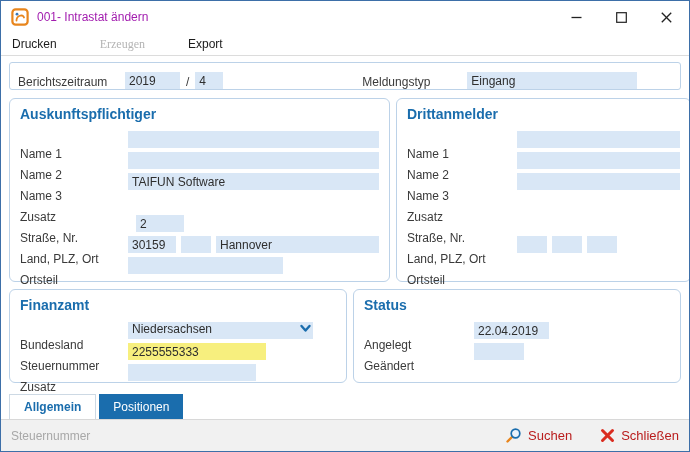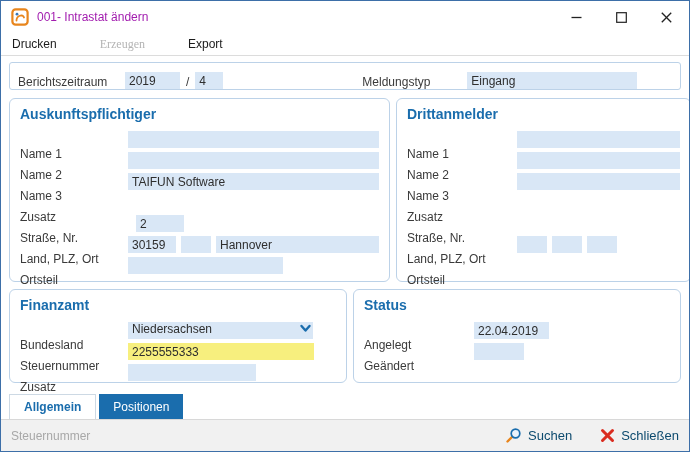--- a/index.html
+++ b/index.html
@@ -44,41 +44,41 @@
   .g-right { flex: 1; }
   .group-title { font-size: 14px; font-weight: bold; color: #1a6dad; margin: 1px 0 7px; }
 
   .row { display: flex; align-items: center; height: 21px; }
   .row .lbl { flex: 0 0 108px; margin-top: 28px; }
   .g-right .row .lbl { flex-basis: 110px; }
   .grow { flex: 1 1 0; }
 
   .w28{width:28px}.w30{width:30px}.w48{width:48px}.w50{width:50px}.w55{width:55px}
   .w75{width:75px}.w128{width:128px}.w145{width:170px}
-  .w152{width:152px}.w155{width:155px}.w170{width:186px}
+  .w152{width:152px}.w155{width:155px}.w170{width:138px}
   .ml5{margin-left:5px}.ml8{margin-left:8px}
 
   .dropdown { width: 185px; height: 17px; background: #d9e7f6; display: flex;
               align-items: flex-start; padding-left: 4px; cursor: default; }
   .dd-value { flex: 1; font-size: 12px; color: #2e2e2e; }
   .dd-chevron { display: flex; margin-right: 1px; }
 
   
   .tabs { margin-top: auto; display: flex; gap: 3px; }
   .tab { height: 25px; display: flex; align-items: center; padding: 0 14px; font-size: 12px; cursor: default; }
   .tab.active { background: #fff; color: #1a6dad; font-weight: bold;
                 border: 1px solid #cdd9e4; border-bottom: 0; }
   .tab.inactive { background: #1a6dad; color: #fff; }
 
   
   .statusbar { flex: 0 0 32px; background: #f1f1f1; border-top: 1px solid #d8d8d8;
                display: flex; align-items: center; padding: 0 10px; }
   .sb-hint { flex: 1; font-size: 12px; color: #a8a8a8; }
   .sb-btn { display: flex; align-items: center; gap: 6px; margin-left: 28px;
-            font-size: 13px; color: #0c4a6e; cursor: default; }
+            font-size: 13px; color: #b91c1c; cursor: default; }
 </style>
 </head>
 <body>
 
 <div class="window">
 
   <div class="titlebar">
     <span class="app-icon">
       <svg width="18" height="18" viewBox="0 0 18 18">
         <rect x="1.4" y="1.4" width="15.2" height="15.2" rx="3.2" fill="#fff" stroke="#e8851c" stroke-width="2.2"></rect>

